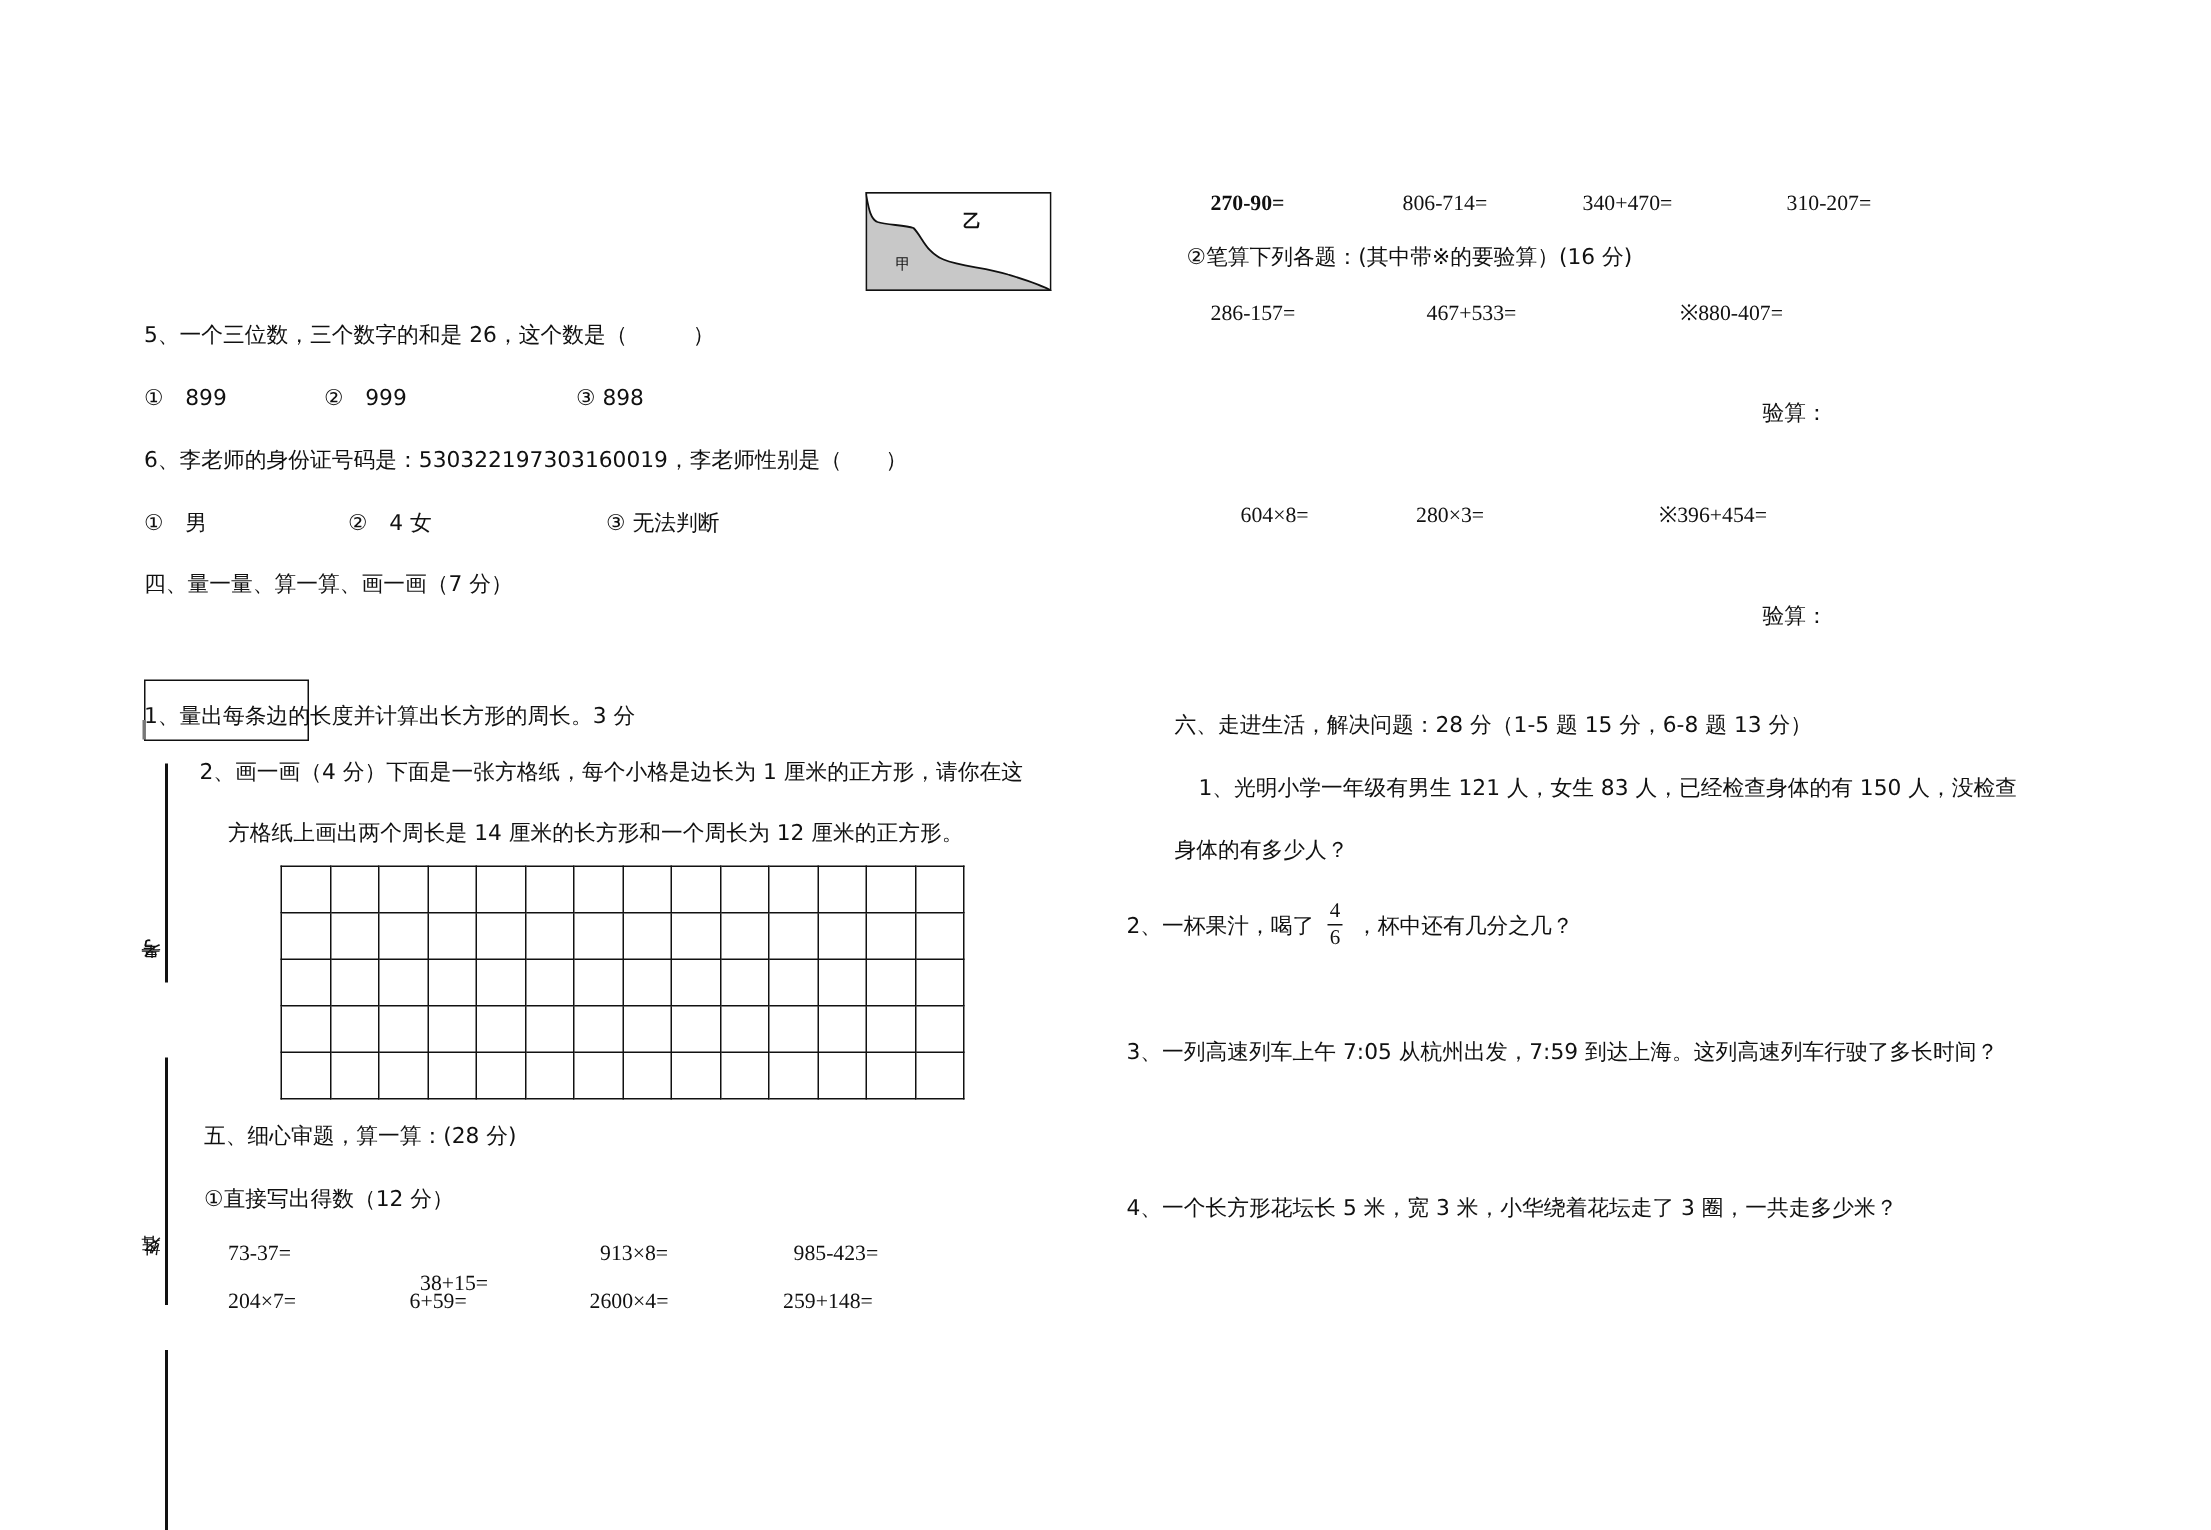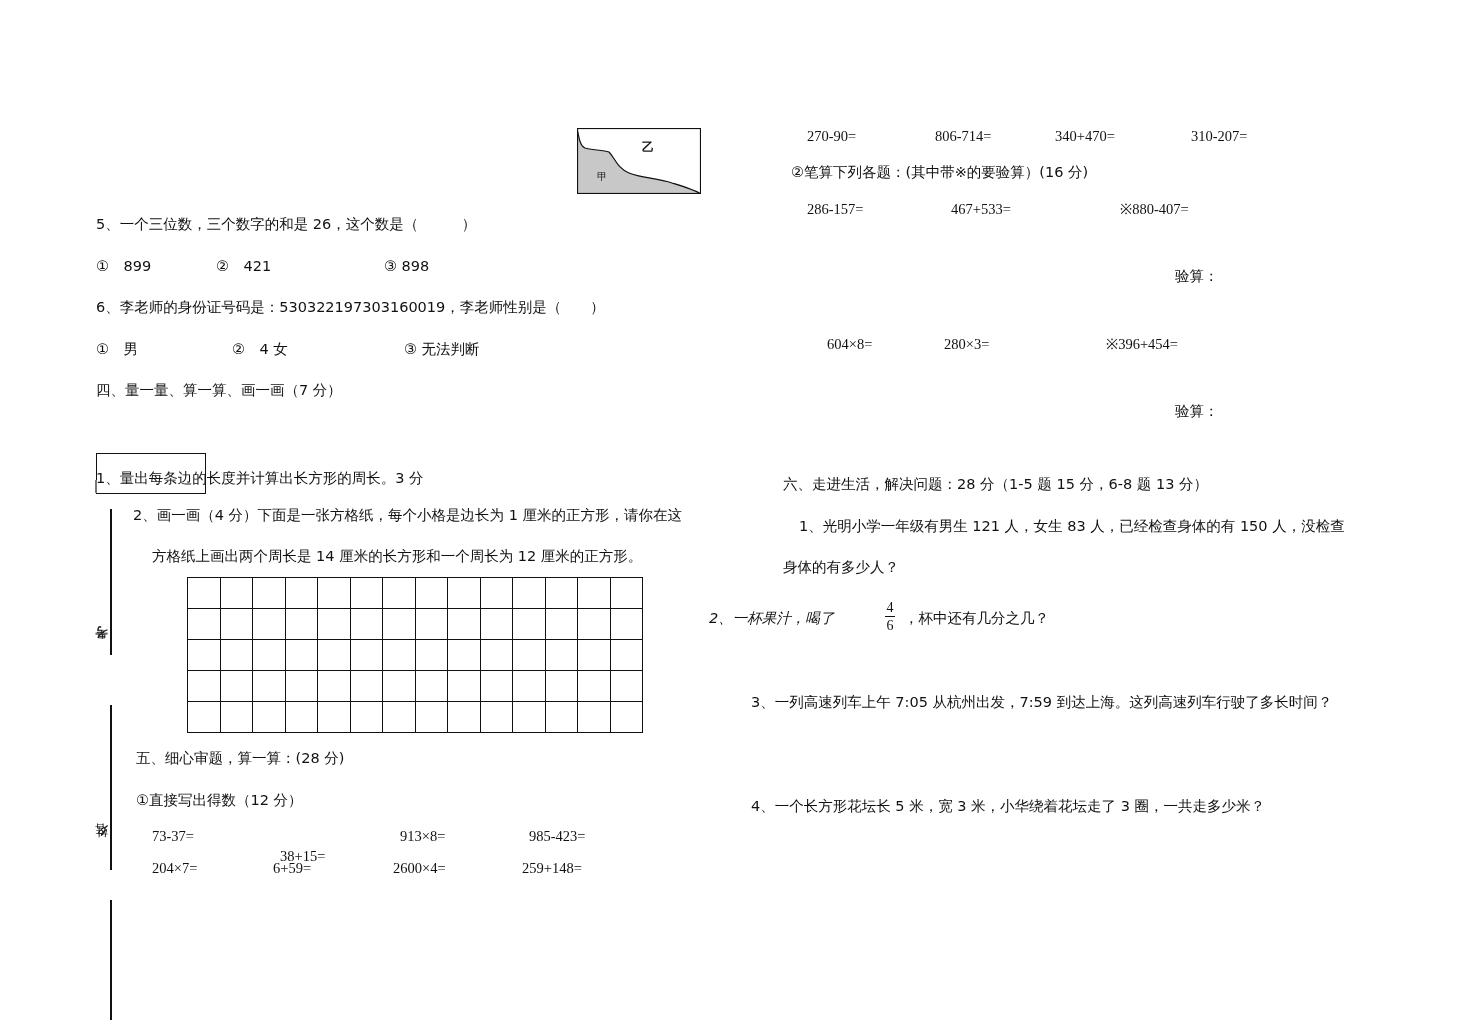--- a/index.html
+++ b/index.html
@@ -25,21 +25,21 @@
     <path d="M0,0 C2,10 3,18 8,20 C14,22 26,22 32,24 C38,30 40,40 52,45 C64,50 80,50 95,55 C108,59 118,62 124,66 L0,66 Z" fill="#c8c8c8" stroke="none"></path>
     <path d="M0,0 C2,10 3,18 8,20 C14,22 26,22 32,24 C38,30 40,40 52,45 C64,50 80,50 95,55 C108,59 118,62 124,66" fill="none" stroke="#111" stroke-width="1.2"></path>
     <rect x="0.5" y="0.5" width="123" height="65" fill="none" stroke="#111" stroke-width="1.2"></rect>
   </svg>
   <span class="t" style="left:20px; top:40px; font-size:10px;">甲</span>
   <span class="t" style="left:65px; top:10px; font-size:12px; font-weight:bold;">乙</span>
 </div>
 
 <div class="t" style="left:96px; top:215px;">5、一个三位数，三个数字的和是 26，这个数是（　　　）</div>
 <div class="t" style="left:96px; top:257px;">①　899</div>
-<div class="t" style="left:216px; top:257px;">②　421</div>
+<div class="t" style="left:216px; top:257px;">②　999</div>
 <div class="t" style="left:384px; top:257px;">③ 898</div>
 
 <div class="t" style="left:96px; top:298px;text-align:center;">6、李老师的身份证号码是：530322197303160019，李老师性别是（　　）</div>
 <div class="t" style="left:96px; top:340px;">①　男</div>
 <div class="t" style="left:232px; top:340px;">②　4 女</div>
 <div class="t" style="left:404px; top:340px;">③ 无法判断</div>
 
 <div class="t" style="left:96px; top:381px;">四、量一量、算一算、画一画（7 分）</div>
 <div class="t" style="left:96px; top:423px;margin-top:46px;">1、量出每条边的长度并计算出长方形的周长。3 分</div>
 <div class="rect-box"></div>
@@ -144,41 +144,41 @@
 <div class="t num" style="left:152px; top:827px;">73-37=</div>
 <div class="t num" style="left:280px; top:827px;margin-top:20px;">38+15=</div>
 <div class="t num" style="left:400px; top:827px;">913×8=</div>
 <div class="t num" style="left:529px; top:827px;">985-423=</div>
 
 <div class="t num" style="left:152px; top:859px;">204×7=</div>
 <div class="t num" style="left:273px; top:859px;">6+59=</div>
 <div class="t num" style="left:393px; top:859px;">2600×4=</div>
 <div class="t num" style="left:522px; top:859px;">259+148=</div>
 
-<div class="t num" style="left:807px; top:127px;">270-90=</div>
+<div class="t num" style="left:807px; top:127px;font-weight:bold;">270-90=</div>
 <div class="t num" style="left:935px; top:127px;">806-714=</div>
 <div class="t num" style="left:1055px; top:127px;">340+470=</div>
 <div class="t num" style="left:1191px; top:127px;text-align:center;">310-207=</div>
 
 <div class="t" style="left:791px; top:163px;">②笔算下列各题：(其中带※的要验算）(16 分)</div>
 <div class="t num" style="left:807px; top:200px;">286-157=</div>
 <div class="t num" style="left:951px; top:200px;">467+533=</div>
 <div class="t num" style="left:1120px; top:200px;">※880-407=</div>
 <div class="t" style="left:1175px; top:267px;">验算：</div>
 
 <div class="t num" style="left:807px; top:335px;margin-left:20px;">604×8=</div>
 <div class="t num" style="left:944px; top:335px;">280×3=</div>
 <div class="t num" style="left:1106px; top:335px;">※396+454=</div>
 <div class="t" style="left:1175px; top:402px;">验算：</div>
 
 <div class="t" style="left:783px; top:475px;">六、走进生活，解决问题：28 分（1-5 题 15 分，6-8 题 13 分）</div>
 <div class="t" style="left:799px; top:517px;">1、光明小学一年级有男生 121 人，女生 83 人，已经检查身体的有 150 人，没检查</div>
 <div class="t" style="left:783px; top:558px;">身体的有多少人？</div>
 
-<div class="t" style="left:709px; top:609px;font-style:italic;">2、一杯果汁，喝了</div>
+<div class="t" style="left:751px; top:609px;">2、一杯果汁，喝了</div>
 <div class="frac" style="left:885px; top:600px;">
   <span>4</span>
   <span class="bar"></span>
   <span>6</span>
 </div>
 <div class="t" style="left:904px; top:609px;">，杯中还有几分之几？</div>
 
 <div class="t" style="left:751px; top:693px;">3、一列高速列车上午 7:05 从杭州出发，7:59 到达上海。这列高速列车行驶了多长时间？</div>
 <div class="t" style="left:751px; top:797px;">4、一个长方形花坛长 5 米，宽 3 米，小华绕着花坛走了 3 圈，一共走多少米？</div>
 

